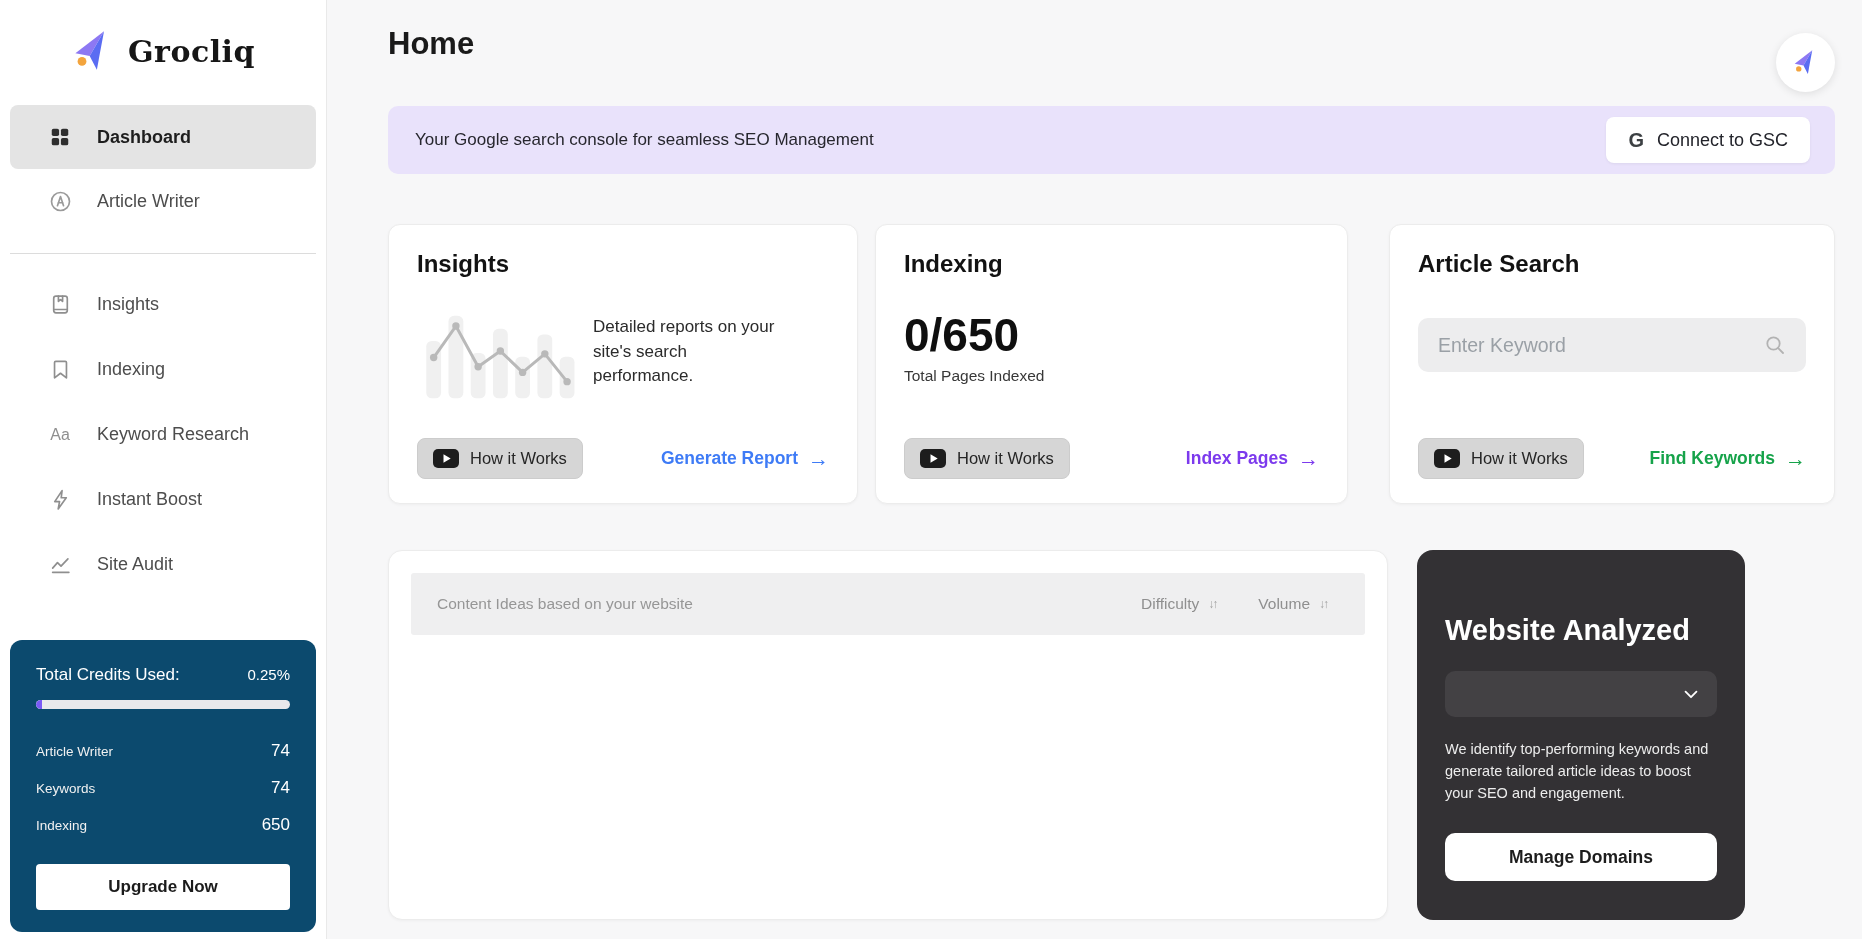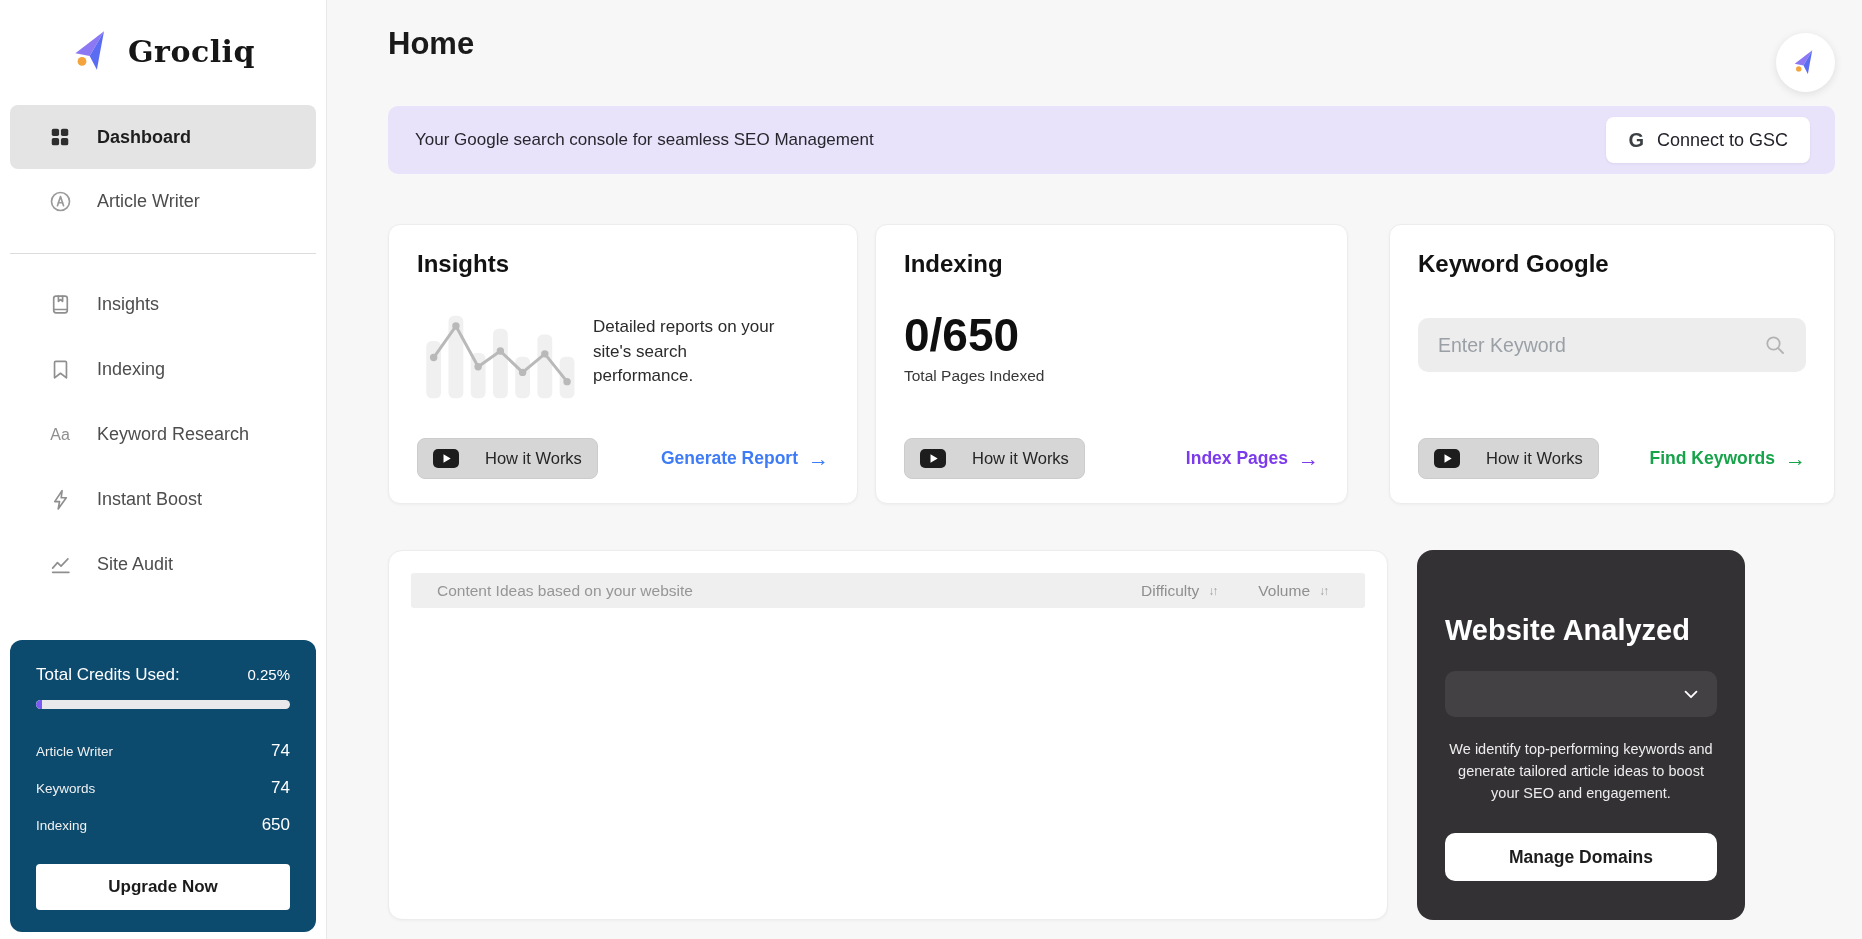--- a/index.html
+++ b/index.html
@@ -119,21 +119,21 @@
     display: flex; align-items: center; padding: 0 20px; gap: 10px;
   }
   .kw-input-wrap input {
     flex: 1; border: none; background: transparent; outline: none;
     font-family: "Liberation Sans", sans-serif; font-size: 19.5px; color: #444;
   }
   .kw-input-wrap input::placeholder { color: #9aa0a6; }
 
   .card-footer { margin-top: auto; display: flex; align-items: center; justify-content: space-between; }
   .hiw-btn {
-    display: flex; align-items: center; gap: 26px;
+    display: flex; align-items: center; gap: 11px;
     background: #d6d6d6; border: 1px solid #cccccc; border-radius: 8px;
     height: 41px; padding: 0 15px; cursor: pointer;
     font-family: "Liberation Sans", sans-serif; font-size: 16.5px; color: #262626;
   }
   .action-link {
     display: flex; align-items: center; gap: 10px;
     font-size: 17.5px; font-weight: 600; cursor: pointer; background: none; border: none;
     font-family: "Liberation Sans", sans-serif;
   }
   .action-link .arrow { font-size: 21px; font-weight: 400; }
@@ -141,41 +141,41 @@
   .link-purple{ color: #7c3aed; }
   .link-green { color: #16a34a; }
 
   
   .bottom { display: flex; margin-top: 46px; gap: 29px; height: 370px; }
   .table-card {
     width: 1000px; background: #fff; border: 1px solid #ececec;
     border-radius: 14px; padding: 22px; box-shadow: 0 1px 3px rgba(20,20,20,.04);
   }
   .table-head {
-    height: 35px; background: #efeff0; border-radius: 3px;
+    height: 62px; background: #efeff0; border-radius: 3px;
     display: flex; align-items: center; justify-content: space-between; padding: 0 26px;
   }
   .table-head-title { font-size: 15.5px; color: #969696; }
   .table-cols { display: flex; gap: 42px; margin-right: 12px; }
   .col-head { display: flex; align-items: center; gap: 9px; cursor: pointer; }
   .col-head .col-label { font-size: 15.5px; color: #8f8f8f; }
   .sort-glyph { font-size: 12px; color: #a2a2a2; letter-spacing: -2px; }
 
   .dark-card {
     width: 328px; background: #333134; border-radius: 16px;
     padding: 28px 28px 39px 28px; display: flex; flex-direction: column; color: #fff;
   }
   .dark-card h2 { margin-top: 36px; font-size: 29px; font-weight: 700; color: #fff; }
   .domain-select {
     margin-top: 24px; height: 46px; background: #434144; border-radius: 10px;
     display: flex; align-items: center; justify-content: flex-end; padding: 0 16px;
     cursor: pointer; border: none; width: 100%;
   }
   .domain-select .sel-val { flex: 1; text-align: left; font-size: 15px; color: #e8e8e8; }
-  .dark-desc { margin-top: 22px; font-size: 14.5px; line-height: 1.5; color: #ededed; text-align: center; }
+  .dark-desc { margin-top: 22px; font-size: 14.5px; line-height: 1.5; color: #ededed; }
   .manage-btn {
     margin-top: auto; height: 48px; border-radius: 10px; border: none;
     background: #ffffff; color: #1d1d1d; font-size: 17.5px; font-weight: 700;
     font-family: "Liberation Sans", sans-serif; cursor: pointer; width: 100%;
   }
 </style>
 </head>
 <body>
 
 <div class="app">
@@ -357,21 +357,21 @@
             <span>How it Works</span>
           </button>
           <button class="action-link link-purple">
             <span>Index Pages</span>
             <span class="arrow">→</span>
           </button>
         </div>
       </div>
 
       <div class="card card-keyword">
-        <h2>Keyword Google</h2>
+        <h2>Article Search</h2>
         <div class="kw-input-wrap">
           <input type="text" placeholder="Enter Keyword" style="">
           <svg viewBox="0 0 22 22" width="22" height="22" fill="none" stroke="#b3b3b3" stroke-width="1.8" stroke-linecap="round">
             <circle cx="9.5" cy="9.5" r="6.2"></circle>
             <path d="M14.2 14.2 L19 19"></path>
           </svg>
         </div>
         <div class="card-footer">
           <button class="hiw-btn">
             <svg viewBox="0 0 26 19" width="26" height="19">

